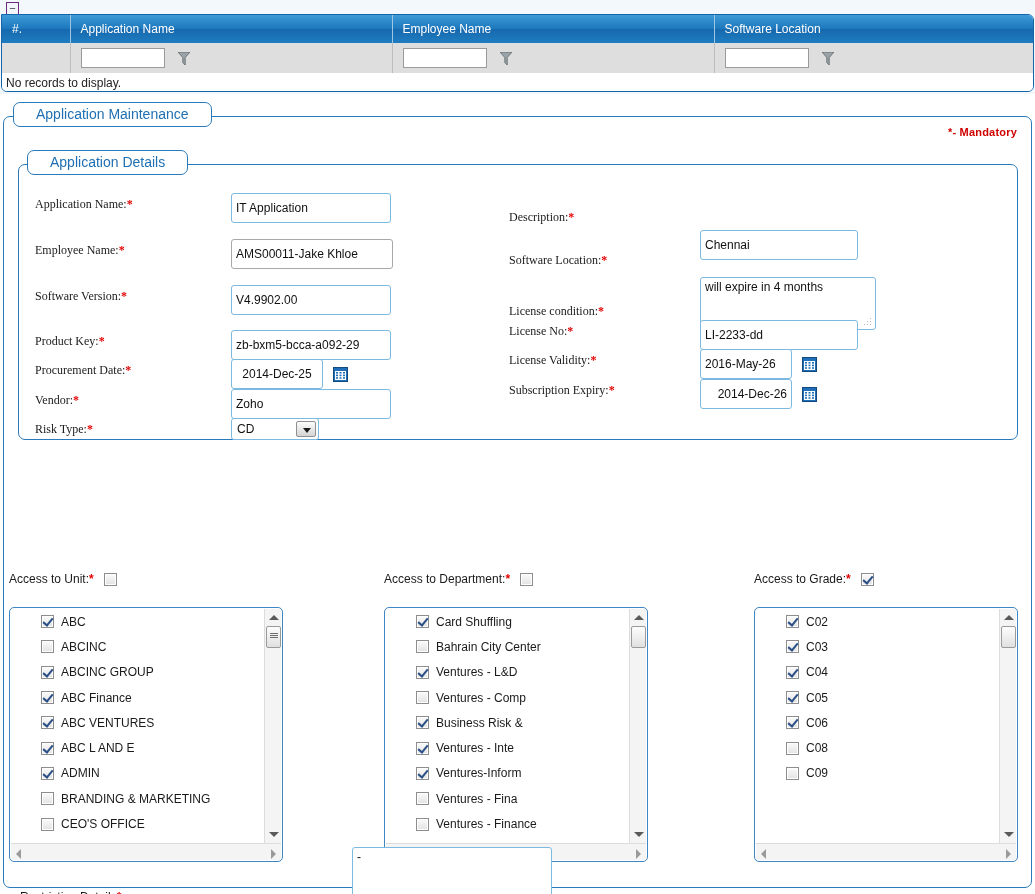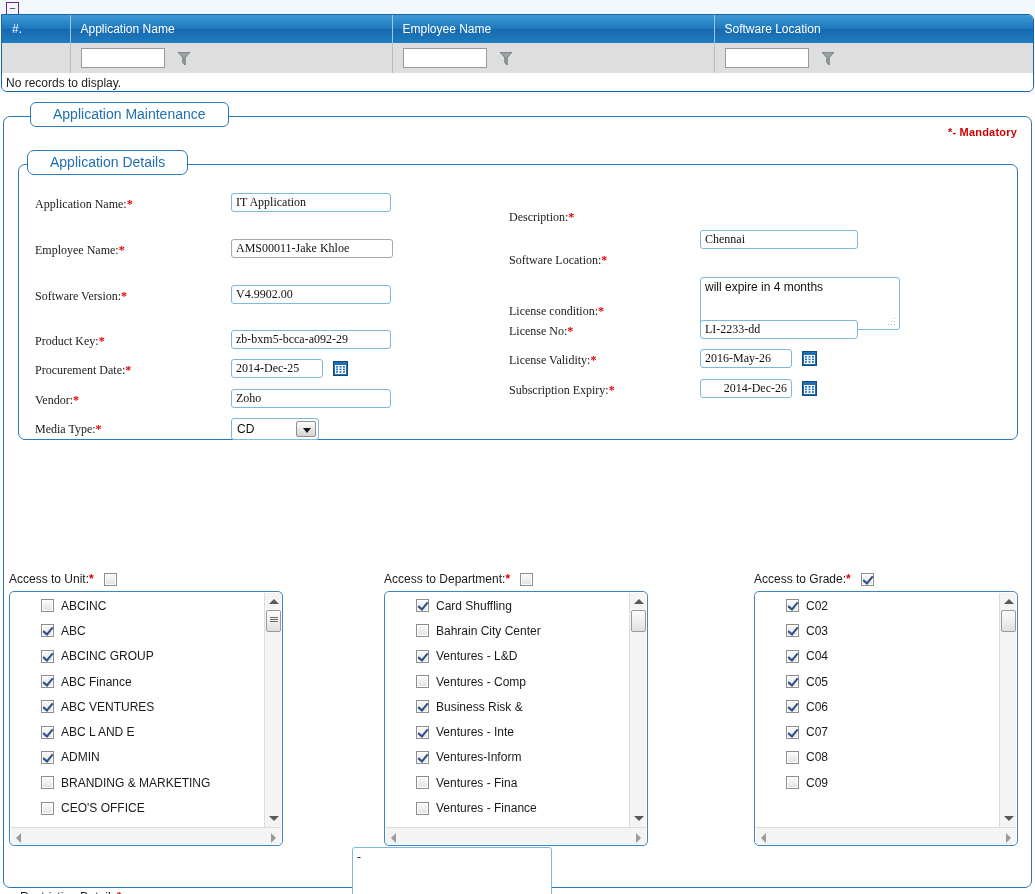--- a/index.html
+++ b/index.html
@@ -119,21 +119,21 @@
     font-size: 14px;
     padding: 4px 22px 5px 22px;
     white-space: nowrap;
     line-height: 1;
   }
   #fs-outer {
     left: 3px; top: 116px;
     width: 1029px;
     height: 772px;
   }
-  #fs-outer > .fs-legend { left: 26px; border-radius: 6px; }
+  #fs-outer > .fs-legend { left: 9px; }
   .mandatory-note {
     position: absolute;
     right: 14px; top: 9px;
     color: #d00000;
     font-size: 11px;
     font-weight: bold;
     letter-spacing: .2px;
   }
   #fs-details {
     left: 14px; top: 47px;
@@ -158,25 +158,25 @@
     white-space: nowrap;
     padding-top: 4px;
     font-family: Liberation Serif, serif;
   }
   .req { color: #e00000; font-weight: bold; }
 
   .txt {
     border: 1px solid #7cb9e0;
     border-radius: 3px;
     background: #fff;
-    height: 19px;
+    height: 30px;
     font-size: 12px;
     padding: 1px 4px;
     color: #111;
-    font-family: Liberation Serif, serif;
+    font-family: Liberation Sans, sans-serif;
     outline: none;
   }
   .txt.gray { border: 1px solid #a8a8a8; }
   .ta {
     border: 1px solid #7cb9e0;
     border-radius: 3px;
     background: #fff;
     font-size: 12px;
     padding: 2px 4px;
     color: #111;
@@ -238,21 +238,21 @@
     border-left: 4px solid transparent;
     border-right: 4px solid transparent;
     border-top: 5px solid #1a1a1a;
   }
 
   
   .access-block { position: absolute; top: 455px; }
   .access-head {
     font-size: 12px;
     color: #1a1a1a;
-    margin-bottom: 3px;
+    margin-bottom: 19px;
     white-space: nowrap;
     height: 16px;
   }
   .cbx {
     display: inline-block;
     width: 13px; height: 13px;
     border: 1px solid #8d8d8d;
     background: linear-gradient(to bottom, #ffffff, #eeeeee);
     vertical-align: -2px;
     position: relative;
@@ -445,21 +445,21 @@
             <span>Product Key:</span><span class="req">*</span>
           </span>
           <input class="txt" type="text" style="position: absolute; left: 196px; top: 0px; width: 160px;" value="zb-bxm5-bcca-a092-29">
         </div>
 
         <div class="frow" style="height:30px">
           <span class="flabel">
             <span>Procurement Date:</span><span class="req">*</span>
           </span>
           <span style="position:absolute;left:196px;top:0">
-            <input class="txt" type="text" style="width: 92px;" value="2014-Dec-25">
+            <input class="txt" type="text" style="width: 92px; text-align: center;" value="2014-Dec-25">
             <span class="cal-icon">
               <svg width="15" height="15" viewBox="0 0 15 15">
                 <rect x="0.5" y="0.5" width="14" height="14" fill="#1e6fb8" stroke="#124a80"></rect>
                 <rect x="2" y="4" width="11" height="9" fill="#ffffff"></rect>
                 <g fill="#1e6fb8">
                   <rect x="3" y="5" width="2" height="1.6"></rect>
                     <rect x="6.5" y="5" width="2" height="1.6"></rect>
                     <rect x="10" y="5" width="2" height="1.6"></rect>
                   <rect x="3" y="7.6" width="2" height="1.6"></rect>
                     <rect x="6.5" y="7.6" width="2" height="1.6"></rect>
@@ -475,21 +475,21 @@
 
         <div class="frow" style="height:29px">
           <span class="flabel">
             <span>Vendor:</span><span class="req">*</span>
           </span>
           <input class="txt" type="text" style="position: absolute; left: 196px; top: 0px; width: 160px;" value="Zoho">
         </div>
 
         <div class="frow" style="height:29px">
           <span class="flabel">
-            <span>Media Type:</span><span class="req">*</span>
+            <span>Risk Type:</span><span class="req">*</span>
           </span>
           <span class="sel-wrap" style="position:absolute;left:196px;top:0">
             <span class="sel-val">CD</span>
             <span class="sel-arrow"></span>
           </span>
         </div>
       </div>
 
       <div class="form-col-right">
 
@@ -504,21 +504,21 @@
             <span>Software Location:</span><span class="req">*</span>
           </span>
           <input class="txt" type="text" style="position: absolute; left: 191px; top: 1px; width: 158px;" value="Chennai">
         </div>
 
         <div class="frow" style="height:45px">
           <span class="flabel" style="position:absolute;left:0;top:25px">
             <span>License condition:</span><span class="req">*</span>
           </span>
           <span style="position:absolute;left:191px;top:2px">
-            <textarea class="ta" style="width: 200px; height: 53px;">will expire in 4 months</textarea>
+            <textarea class="ta" style="width: 176px; height: 53px;">will expire in 4 months</textarea>
             <span class="resize-grip" style="position:absolute;right:4px;bottom:7px"></span>
           </span>
         </div>
 
         <div class="frow" style="height:29px">
           <span class="flabel">
             <span>License No:</span><span class="req">*</span>
           </span>
           <input class="txt" type="text" style="position: absolute; left: 191px; top: 0px; width: 158px;" value="LI-2233-dd">
         </div>
@@ -578,26 +578,26 @@
     </div>
 
     <div class="access-block" style="left:5px; width:274px">
       <div class="access-head">
         <span>Access to Unit:</span><span class="req">*</span>
         <span class="cbx sq big"></span>
       </div>
       <div class="listbox" style="width:274px;height:255px">
         <div class="list-inner">
           <div class="list-item">
+              <span class="cbx sq checked"></span>
+              <span>ABC</span>
+            </div>
+          <div class="list-item">
               <span class="cbx sq"></span>
               <span>ABCINC</span>
-            </div>
-          <div class="list-item">
-              <span class="cbx sq checked"></span>
-              <span>ABC</span>
             </div>
           <div class="list-item">
               <span class="cbx sq checked"></span>
               <span>ABCINC GROUP</span>
             </div>
           <div class="list-item">
               <span class="cbx sq checked"></span>
               <span>ABC Finance</span>
             </div>
           <div class="list-item">
@@ -710,24 +710,20 @@
             </div>
           <div class="list-item">
               <span class="cbx sq checked"></span>
               <span>C05</span>
             </div>
           <div class="list-item">
               <span class="cbx sq checked"></span>
               <span>C06</span>
             </div>
           <div class="list-item">
-              <span class="cbx sq checked"></span>
-              <span>C07</span>
-            </div>
-          <div class="list-item">
               <span class="cbx sq"></span>
               <span>C08</span>
             </div>
           <div class="list-item">
               <span class="cbx sq"></span>
               <span>C09</span>
             </div>
         </div>
         <div class="vscroll">
           <span class="arr up"></span>

